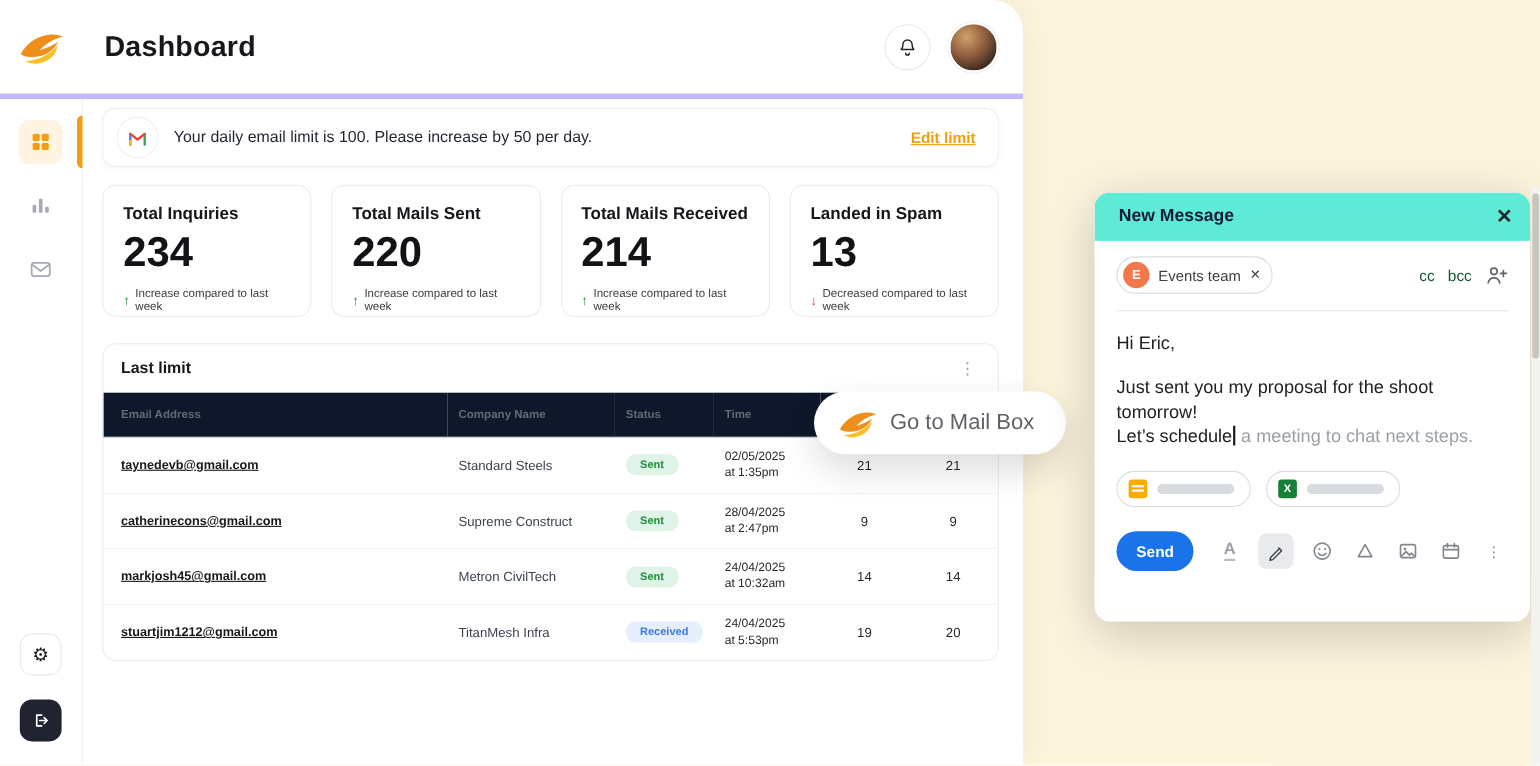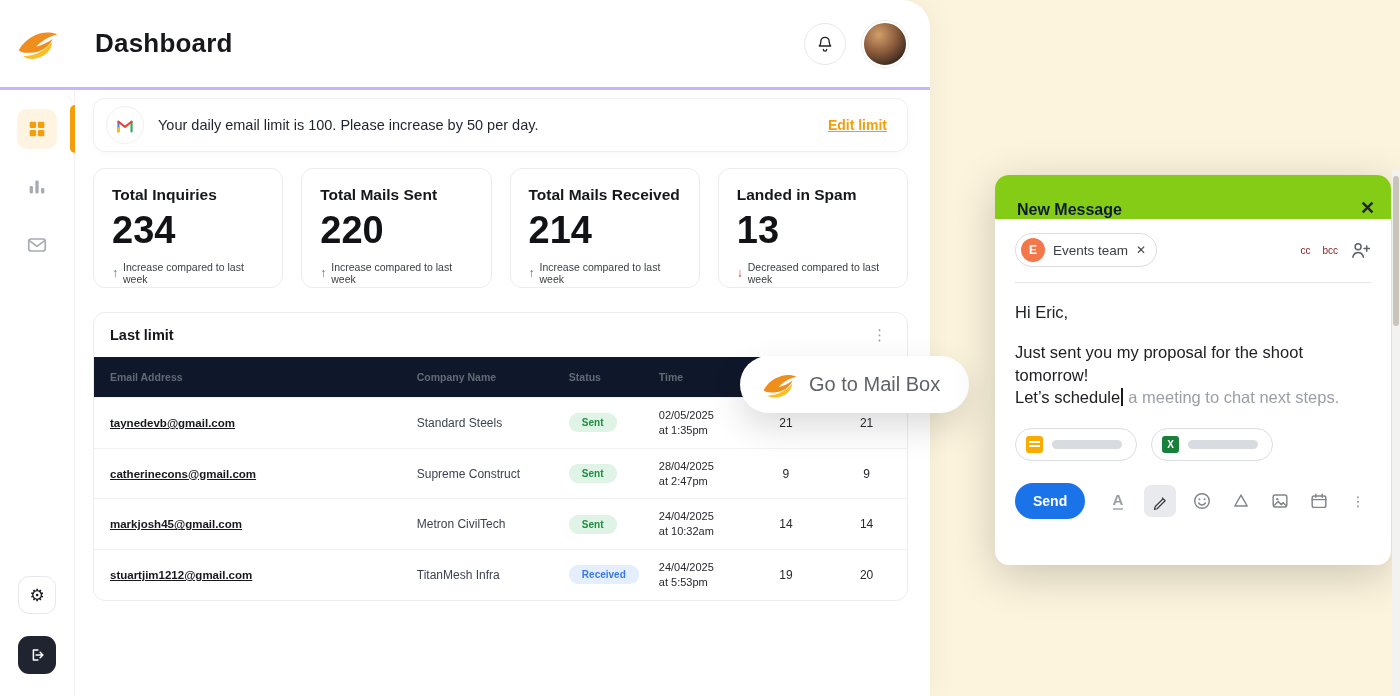--- a/index.html
+++ b/index.html
@@ -4,21 +4,21 @@
 <style>
   * { margin:0; padding:0; box-sizing:border-box; }
   html,body { width:1400px; height:696px; }
   body { font-family:"Liberation Sans", sans-serif; background:#FCF4DD; overflow:hidden; }
   .stage { position:relative; width:1400px; height:696px; }
 
   
   .main-panel { position:absolute; left:0; top:0; width:930px; height:696px; background:#fff;
     border-radius:0 28px 0 0; box-shadow:0 0 30px rgba(0,0,0,.06); overflow:hidden; }
 
-  .app-header { display:flex; align-items:center; height:90px; border-bottom:3px solid #c4b5fd; padding-right:22px; }
+  .app-header { display:flex; align-items:center; height:90px; border-bottom:5px solid #c4b5fd; padding-right:22px; }
   .logo-cell { width:75px; display:flex; justify-content:center; }
   .page-title { font-size:26px; font-weight:700; color:#17181C; margin-left:20px; letter-spacing:.2px; }
   .header-right { margin-left:auto; display:flex; align-items:center; gap:16px; }
   .bell-btn { width:42px; height:42px; border-radius:50%; border:1px solid #E8E8E8; background:#fff;
     display:flex; align-items:center; justify-content:center; cursor:pointer; }
   .avatar { width:46px; height:46px; border-radius:50%;
     background:radial-gradient(circle at 35% 28%, #d2a06a 0%, #8a5a3b 45%, #3a2a1f 78%, #232323 100%);
     border:2px solid #fff; box-shadow:0 0 0 1px #eee; }
 
   
@@ -83,33 +83,33 @@
   .col-sent, .col-received { width:10%; }
   td.cell-num { text-align:center; }
   th.col-sent, th.col-received { text-align:center; }
   .pill { display:inline-block; font-size:10px; font-weight:700; padding:4px 13px; border-radius:9px; }
   .pill.sent { background:#DFF3E6; color:#1E8E3E; }
   .pill.received { background:#E4EEFD; color:#3B78E7; }
 
   
   .compose { position:absolute; left:995px; top:175px; width:396px; height:390px; background:#fff;
     border-radius:14px; box-shadow:0 10px 45px rgba(0,0,0,.20); overflow:hidden; z-index:40; }
-  .compose-header { height:44px; background:#84cc16; display:flex; align-items:flex-end; padding:0 16px 0 22px; }
+  .compose-header { height:44px; background:#5eead4; display:flex; align-items:center; padding:0 16px 0 22px; }
   .compose-title { font-size:16px; font-weight:700; color:#0E1B33; }
   .compose-close { margin-left:auto; font-size:18px; color:#20242B; cursor:pointer; background:none; border:none; font-weight:600; }
   .compose-body { padding:14px 20px 0; }
   .recipients-row { display:flex; align-items:center; }
   .chip { display:flex; align-items:center; gap:8px; border:1px solid #DADCE0; border-radius:999px;
     padding:4px 10px 4px 5px; cursor:pointer; }
   .chip-avatar { width:24px; height:24px; border-radius:50%; background:#F2784B; color:#fff; font-size:12px;
     font-weight:700; display:flex; align-items:center; justify-content:center; }
   .chip-name { font-size:13.5px; color:#3C4043; font-weight:500; }
   .chip-x { font-size:12px; color:#444; cursor:pointer; }
   .cc-group { margin-left:auto; display:flex; align-items:center; gap:12px; }
-  .cc-link { font-size:10px; color:#7f1d1d; cursor:pointer; }
+  .cc-link { font-size:14px; color:#14532d; cursor:pointer; }
   .person-add { cursor:pointer; display:flex; }
   .compose-divider { border:none; border-top:1px solid #E4E4E4; margin:15px 0 0; }
   .message-area { margin-top:18px; font-size:16.5px; color:#202124; line-height:1.35; cursor:text; }
   .message-area p + p { margin-top:18px; }
   .msg-line { display:block; }
   .caret-bar { display:inline-block; width:1.5px; height:18px; background:#1a1a1a; vertical-align:-3px; margin:0 1px; }
   .suggestion { color:#9AA0A6; }
 
   .attach-row { display:flex; gap:14px; margin-top:20px; }
   .attach-chip { display:flex; align-items:center; gap:9px; border:1px solid #DADCE0; border-radius:999px;

